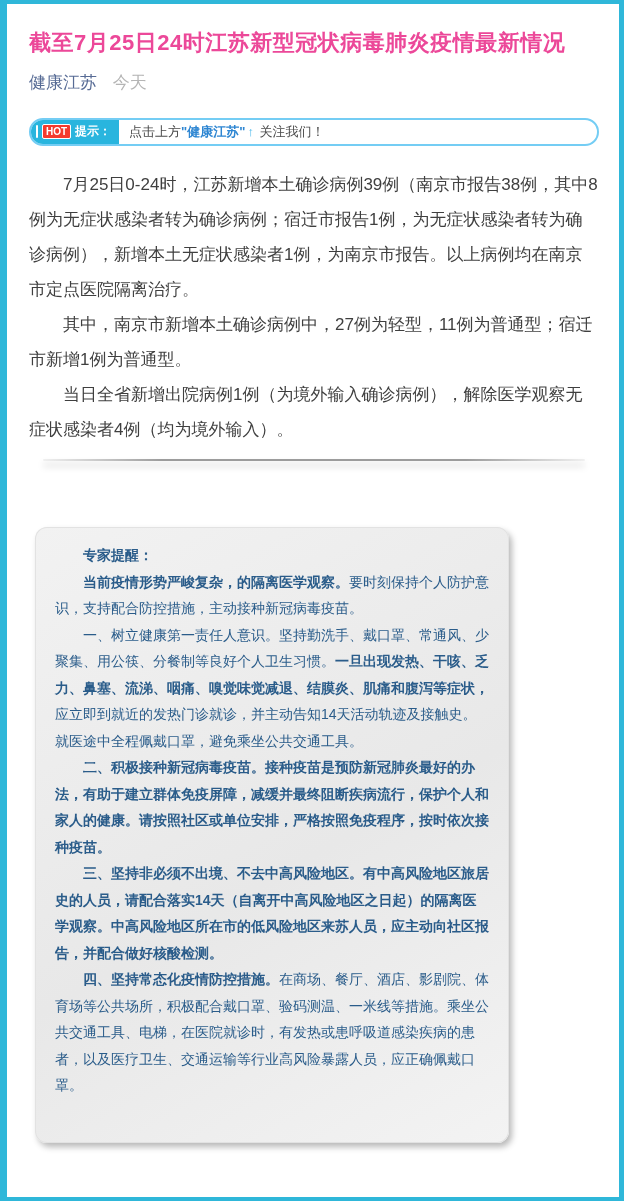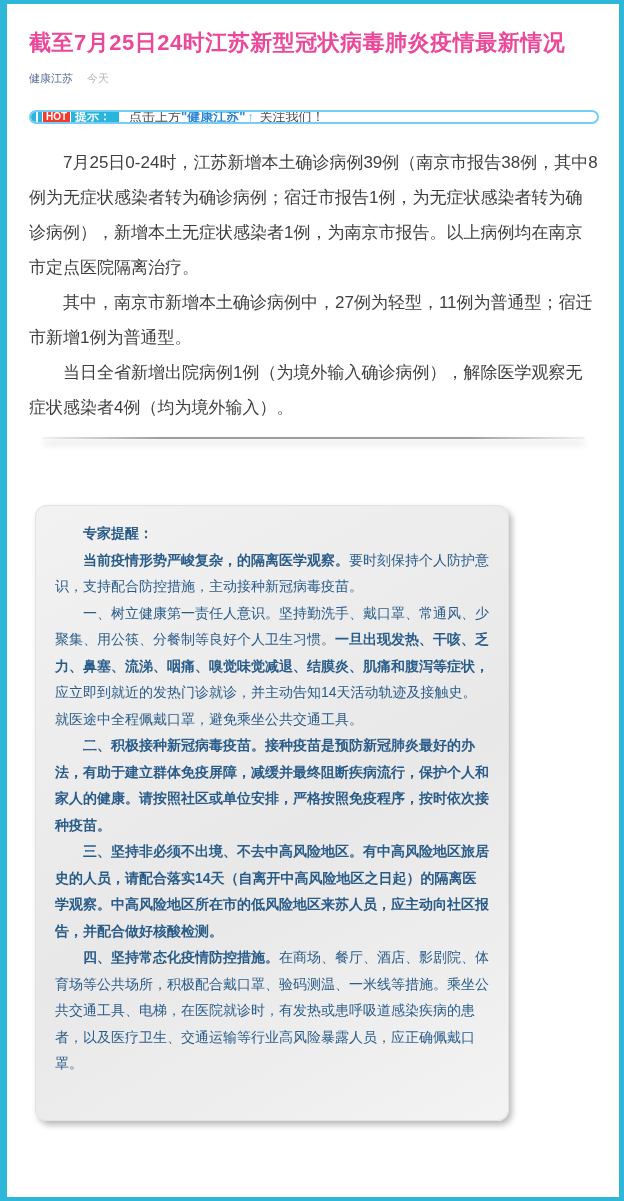--- a/index.html
+++ b/index.html
@@ -23,29 +23,29 @@
   .title {
     margin: 24px 0 0 0;
     font-size: 22px;
     line-height: 1.35;
     font-weight: bold;
     color: #ec4899;
     letter-spacing: 0.5px;
   }
   .byline {
     margin-top: 13px;
-    font-size: 11px;
+    font-size: 17px;
   }
   .account { color: #576b95; cursor: pointer; }
   .pub-date { color: #b5b5b5; margin-left: 11px; }
 
   
   .banner {
     margin-top: 24px;
-    height: 14px;
+    height: 28px;
     border: 2px solid #74cdf4;
     border-radius: 15px;
     display: flex;
     align-items: center;
     overflow: hidden;
     background: #fff;
   }
   .banner-left {
     align-self: stretch;
     display: flex;

